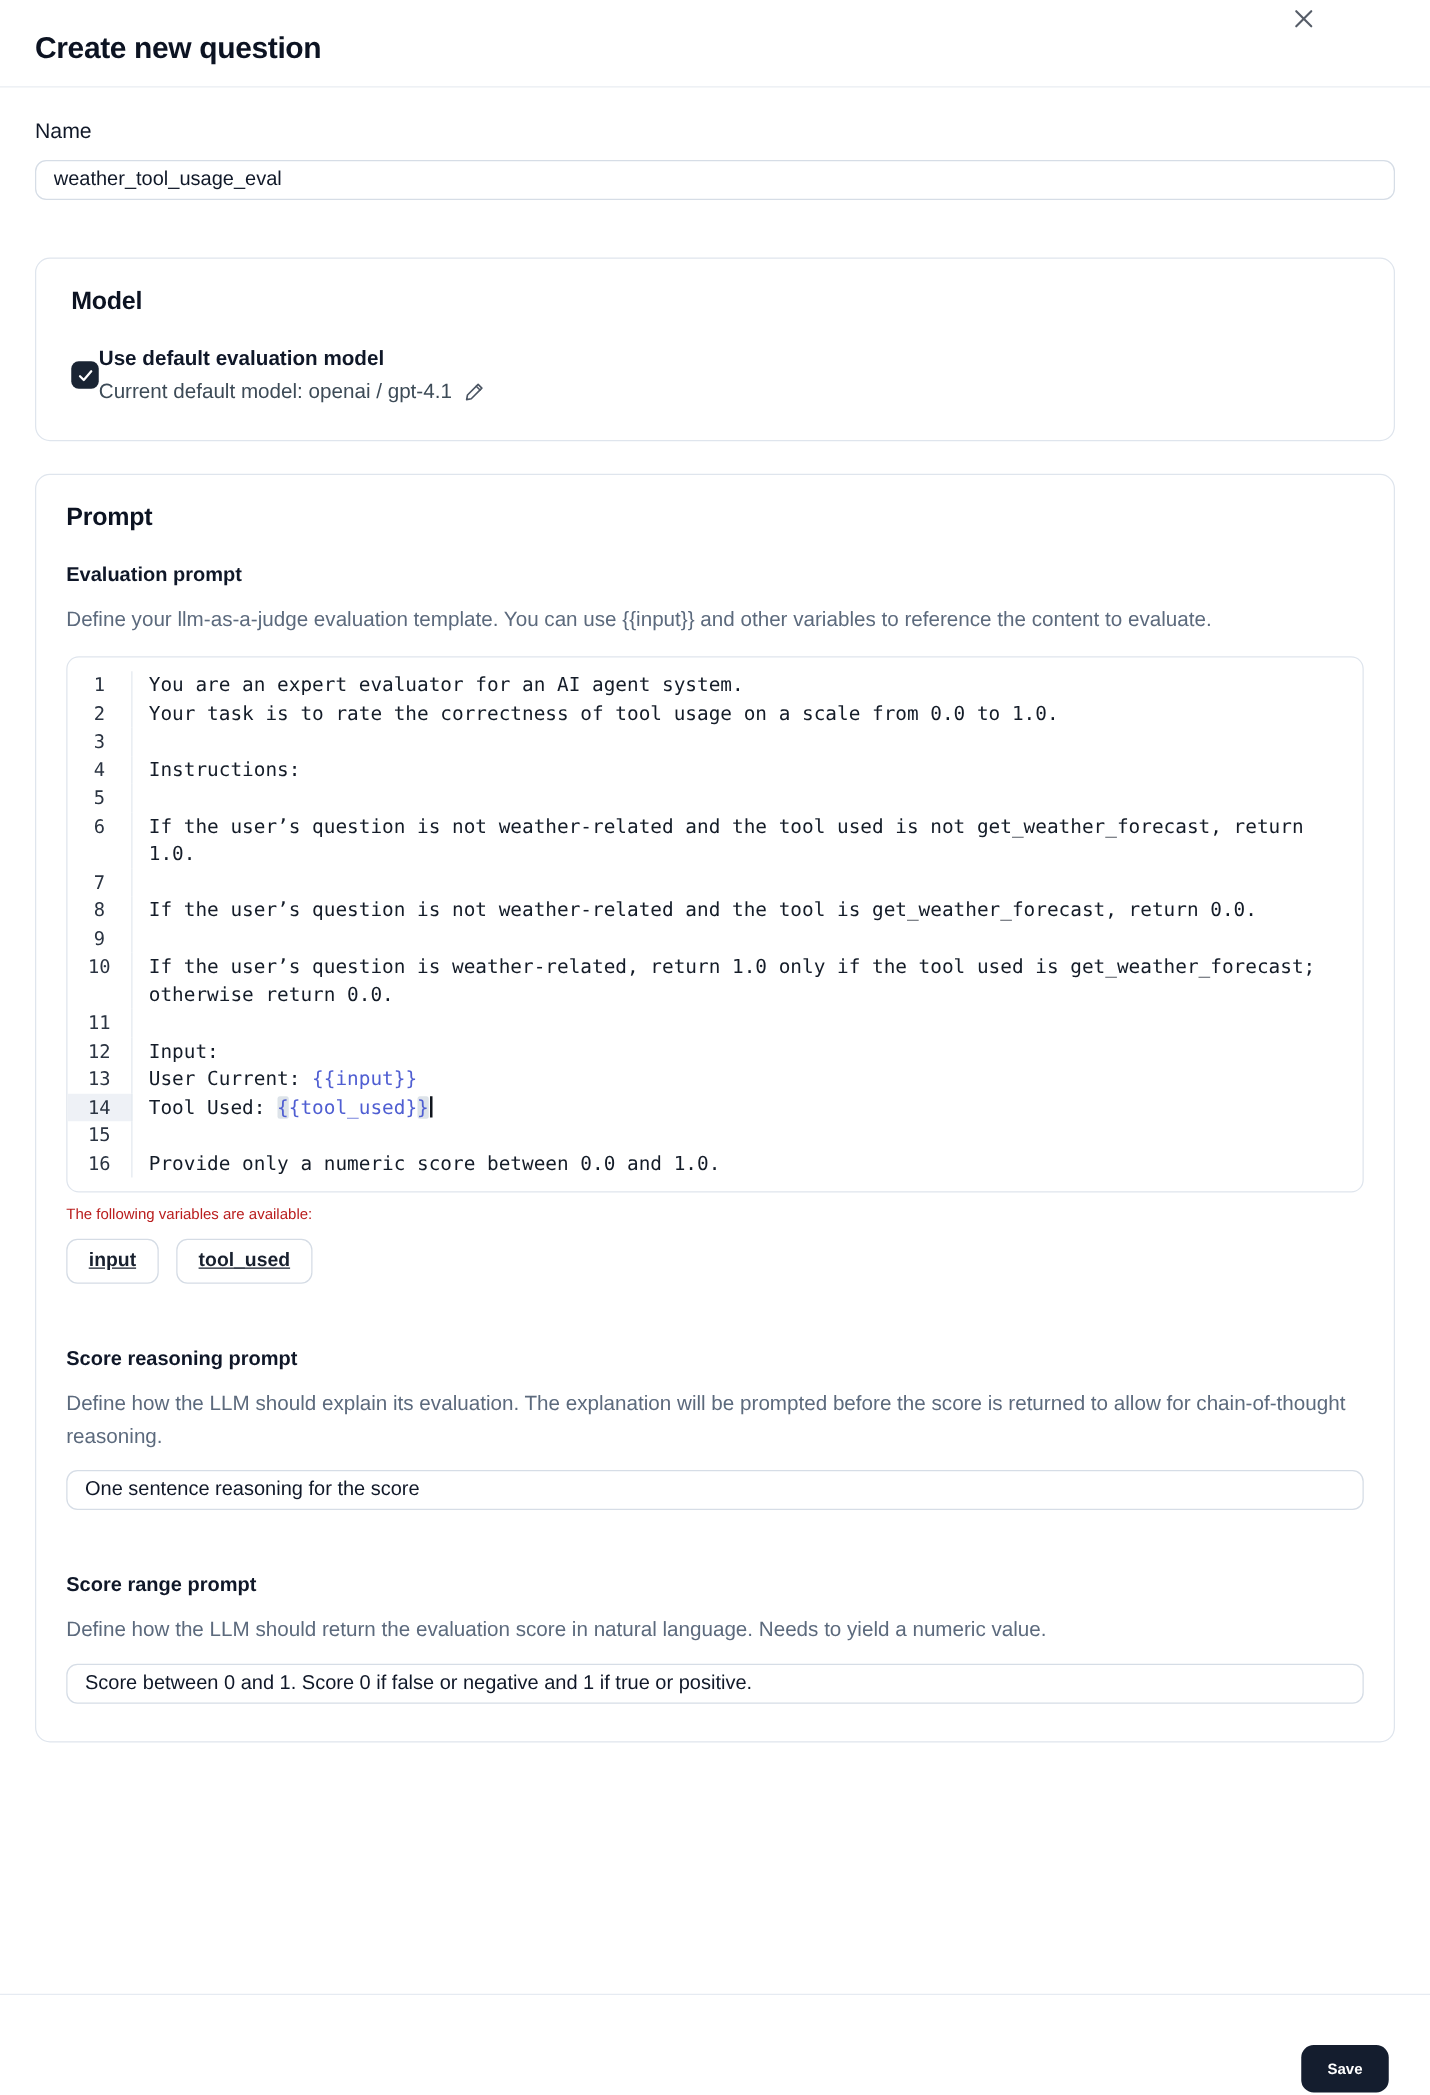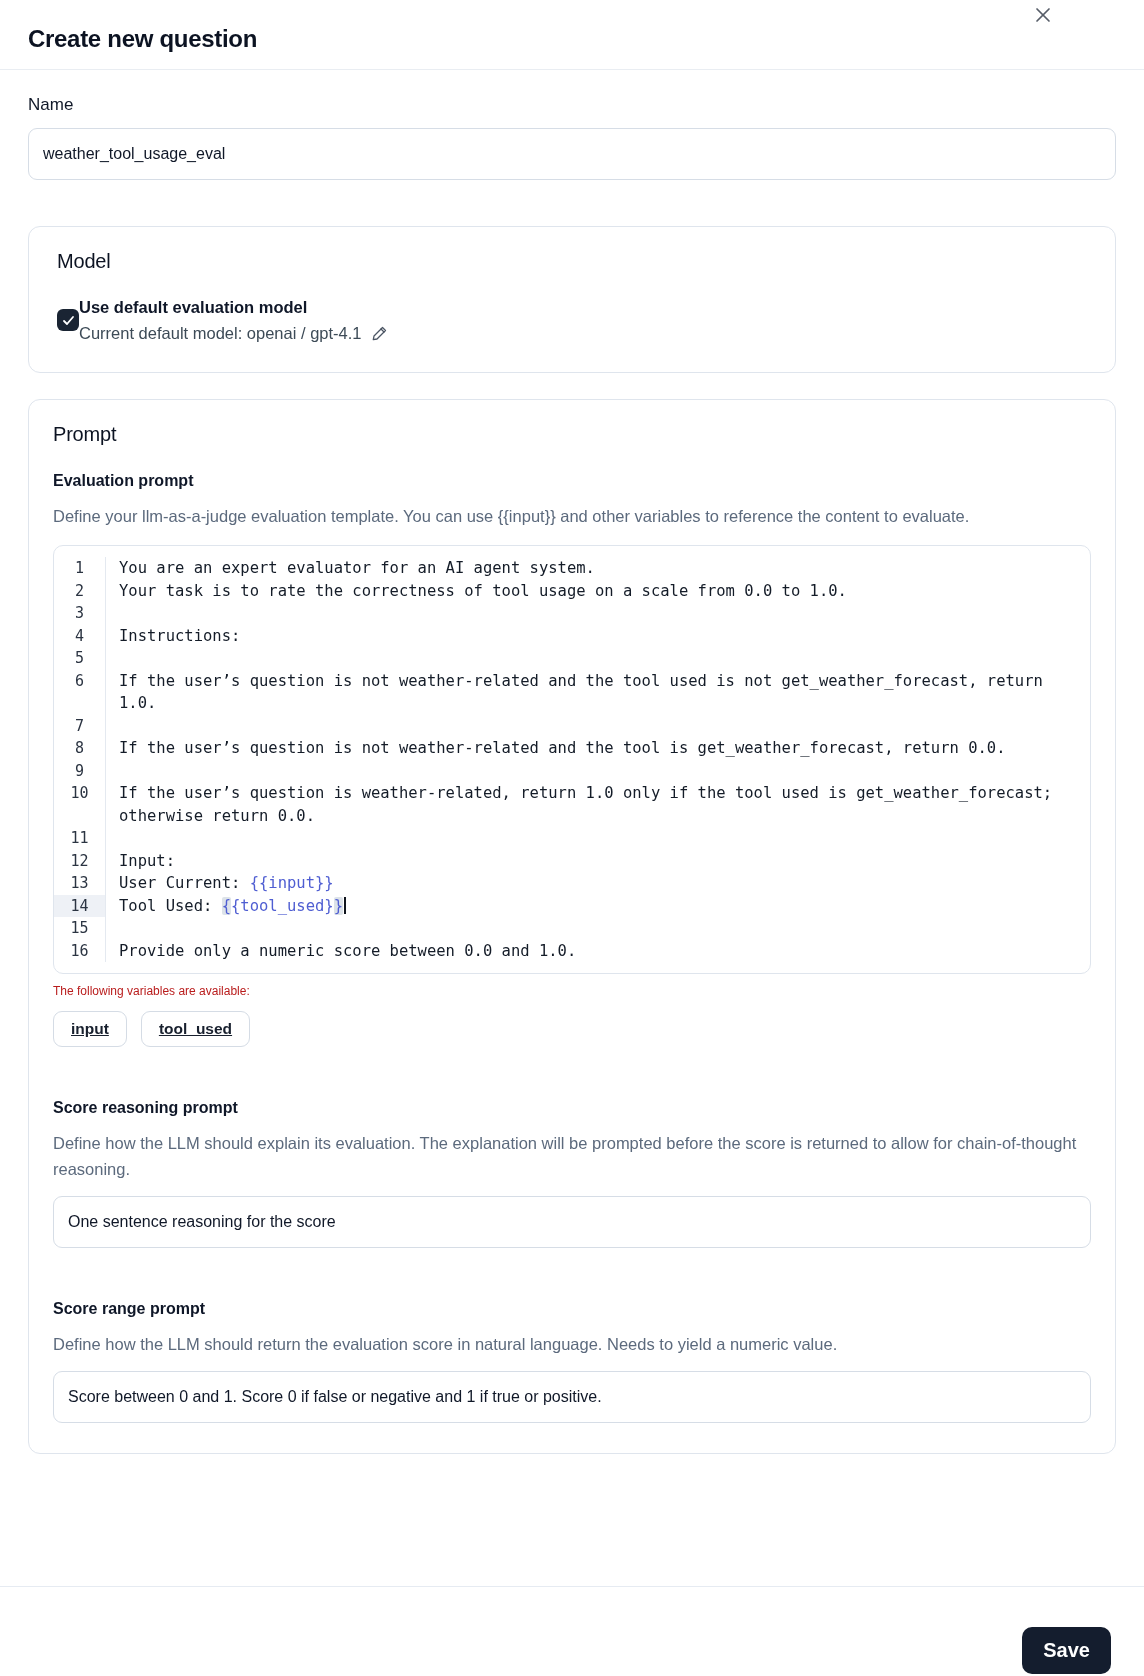--- a/index.html
+++ b/index.html
@@ -14,29 +14,29 @@
 
   
   .modal-header { position: relative; padding: 25px 28px 16px 28px; border-bottom: 1px solid #e9edf2; }
   .modal-title { font-size: 24px; font-weight: 700; letter-spacing: -0.3px; color: #0c1322; }
   .close-btn { position: absolute; top: 4px; right: 90px; width: 22px; height: 22px; background: none; border: none; padding: 0; cursor: pointer; color: #565d68; }
 
   
   .content { flex: 1; padding: 0 28px; }
   .field-label { margin: 25px 0 13px; font-size: 17px; font-weight: 500; color: #101828; }
   .text-input {
-    width: 100%; height: 52px; border: 1px solid #d6dde6; border-radius: 9px;
+    width: 100%; height: 32px; border: 1px solid #d6dde6; border-radius: 9px;
     padding: 0 14px; font-size: 16px; color: #101828; background: #fff;
     font-family: "Liberation Sans", sans-serif; outline: none;
   }
 
   .card { border: 1px solid #dfe5ed; border-radius: 12px; background: #fff; }
   .model-card { margin-top: 46px; padding: 23px 28px 26px 28px; }
   .prompt-card { margin-top: 26px; padding: 23px 24px 30px 24px; }
-  .card-title { font-size: 20px; font-weight: 400; color: #0c1322; letter-spacing: -0.2px; }
+  .card-title { font-size: 20px; font-weight: 700; color: #0c1322; letter-spacing: -0.2px; }
 
   
   .checkbox-row { display: flex; align-items: center; margin-top: 21px; }
   .checkbox {
     width: 22px; height: 22px; flex: none; background: #1a2433; border-radius: 6px;
     display: flex; align-items: center; justify-content: center; cursor: pointer;
   }
   .checkbox-label { font-size: 16.5px; font-weight: 600; color: #0f1728; line-height: 26px; }
   .model-current { font-size: 16.5px; color: #3d4b57; line-height: 26px; display: flex; align-items: center; gap: 9px; }
   .pencil { color: #4b5563; cursor: pointer; }
@@ -78,21 +78,21 @@
     text-decoration: underline;
   }
 
   
   .modal-footer {
     border-top: 1px solid #e6ebf2; margin-top: 40px;
     padding: 40px 33px 2px 33px; display: flex; justify-content: flex-end;
   }
   .save-btn {
     background: #141d2e; color: #ffffff; border: none; border-radius: 10px;
-    padding: 12px 21px; font-size: 20px; font-weight: 600; cursor: pointer;
+    padding: 12px 21px; font-size: 12px; font-weight: 600; cursor: pointer;
     font-family: "Liberation Sans", sans-serif;
   }
 </style>
 </head>
 <body>
 
 <div class="page">
 
   <div class="modal-header">
     <div class="modal-title">Create new question</div>

